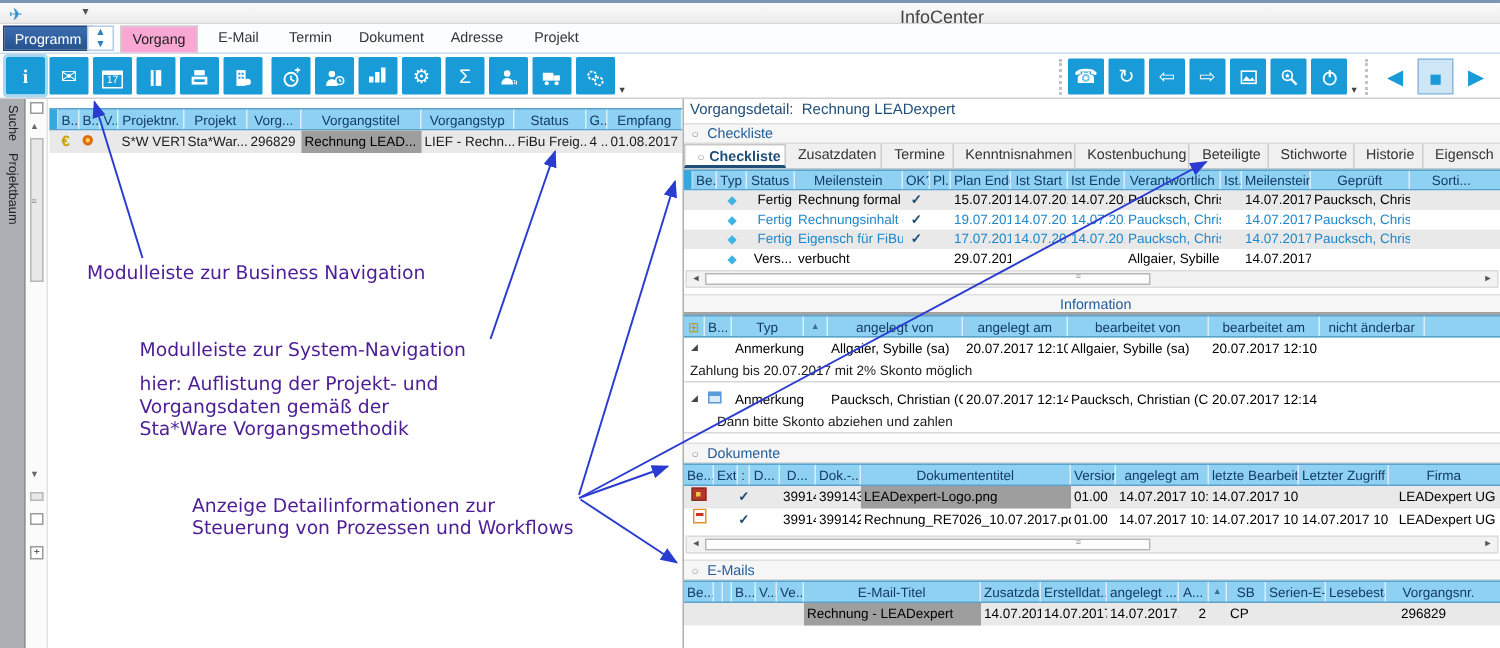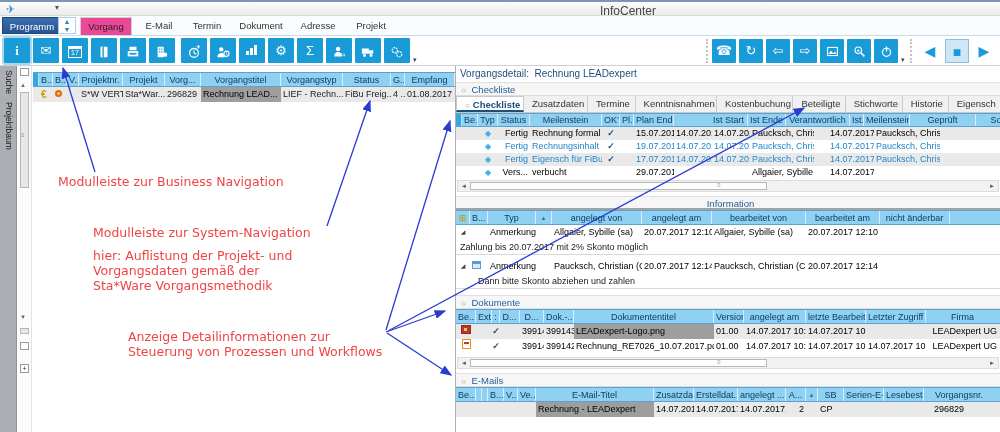--- a/index.html
+++ b/index.html
@@ -13,21 +13,21 @@
   .qat-caret { position:absolute; left:55px; top:1px; font-size:8px; color:#555; }
   .win-title { position:absolute; left:600px; top:2px; font-size:12px; color:#444; }
 
   
   .ribbontabs { position:absolute; left:0; top:16px; width:1000px; height:20px; background:#fafcfe; border-bottom:1px solid #c9dced; }
   .program-btn { position:absolute; left:2px; top:1px; width:60px; height:17px; background:linear-gradient(#3a6db0,#27538e);
     color:#fff; font-size:9.5px; text-align:center; line-height:17px; border:1px solid #1f4475; }
   .spin-btn { position:absolute; left:58px; top:1px; width:18px; height:17px; border:1px solid #b5cde4; background:#fff;
     color:#2a7fc0; font-size:7px; text-align:center; line-height:8px; }
   .rtab { position:absolute; top:1px; height:18px; font-size:9.5px; color:#333; text-align:center; line-height:18px; }
-  .rtab.active { background:#ec4899; border:1px solid #cfcfcf; border-bottom:none; color:#222; }
+  .rtab.active { background:#f9a8d4; border:1px solid #cfcfcf; border-bottom:none; color:#222; }
 
   
   .toolbar { position:absolute; left:0; top:36px; width:1000px; height:30px; background:#fff; border-bottom:1px solid #d0d0d0; }
   .tbtn { position:absolute; top:2px; width:26px; height:25px; background:#189bd7; color:#fff; text-align:center;
     line-height:25px; font-size:13px; border-radius:1px; }
   .tbtn.sel { outline:2px solid #a9d7ef; outline-offset:0; }
   .tbtn svg { vertical-align:middle; }
   .minical { display:inline-block; border:1px solid #fff; border-top:3px solid #fff; font-size:7px; line-height:8px; padding:0 2px; color:#fff; }
   .bars i { display:inline-block; width:3px; background:#fff; margin-right:1px; }
   .tb-caret { position:absolute; top:20px; font-size:7px; color:#444; }
@@ -80,21 +80,21 @@
   .mini-cal { display:inline-block; width:9px; height:8px; border:1px solid #5b9bd5; border-top:3px solid #5b9bd5; background:#dce9f7; }
   .hier-icon { color:#c8930a; font-size:9px; }
   .ico-png { display:inline-block; width:10px; height:9px; background:#b8372d; border:1px solid #8d2a22; position:relative; }
   .ico-png:after { content:""; position:absolute; left:2px; top:2px; width:3px; height:3px; background:#f3c24b; }
   .ico-pdf { display:inline-block; width:9px; height:10px; background:#fff; border:1px solid #e8921e; position:relative; }
   .ico-pdf:after { content:""; position:absolute; left:1px; top:2px; width:5px; height:2px; background:#cc3322; }
   .euro { color:#c8a000; font-weight:bold; font-size:10px; }
   .ring { display:inline-block; width:7px; height:7px; border-radius:50%; border:2px solid #e06a10; background:#ffd34d; }
 
   
-  .ann { position:absolute; font-family:"DejaVu Sans", sans-serif; font-size:12.5px; color:#ef4444; white-space:nowrap; }
+  .ann { position:absolute; font-family:"DejaVu Sans", sans-serif; font-size:12.5px; color:#4c1d95; white-space:nowrap; }
   #arrows { position:absolute; left:0; top:0; width:1000px; height:432px; pointer-events:none; z-index:50; }
 </style>
 </head>
 <body>
 
 <div id="stage">
 
   <div class="titlebar">
     <span class="app-icon">✈</span>
     <span class="qat-caret">▾</span>
@@ -270,21 +270,21 @@
     <div style="font-size:9px; line-height:13px;">
       <div class="r hrow" style="height:14px; line-height:13px;">
         <div class="c ind" style="width:6px;"></div>
         <div class="c" style="width:16px;">Be...</div>
         <div class="c" style="width:20px;">Typ</div>
         <div class="c" style="width:32px;">Status</div>
         <div class="c" style="width:72px;">Meilenstein</div>
         <div class="c" style="width:18px;">OK?</div>
         <div class="c" style="width:14px;">Pl...</div>
         <div class="c" style="width:40px;">Plan Ende</div>
-        <div class="c" style="width:38px;margin-left:36px;">Ist Start</div>
+        <div class="c" style="width:38px;">Ist Start</div>
         <div class="c" style="width:38px;">Ist Ende</div>
         <div class="c" style="width:64px;">Verantwortlich</div>
         <div class="c" style="width:14px;">Ist...</div>
         <div class="c" style="width:46px;">Meilenstein-...</div>
         <div class="c" style="width:66px;">Geprüft</div>
         <div class="c" style="width:55px; border-right:none;">Sorti...</div>
       </div>
       <div class="r stripe" style="height:13px;">
         <div class="c" style="width:22px;"></div>
         <div class="c diamond" style="width:20px;">◆</div>

